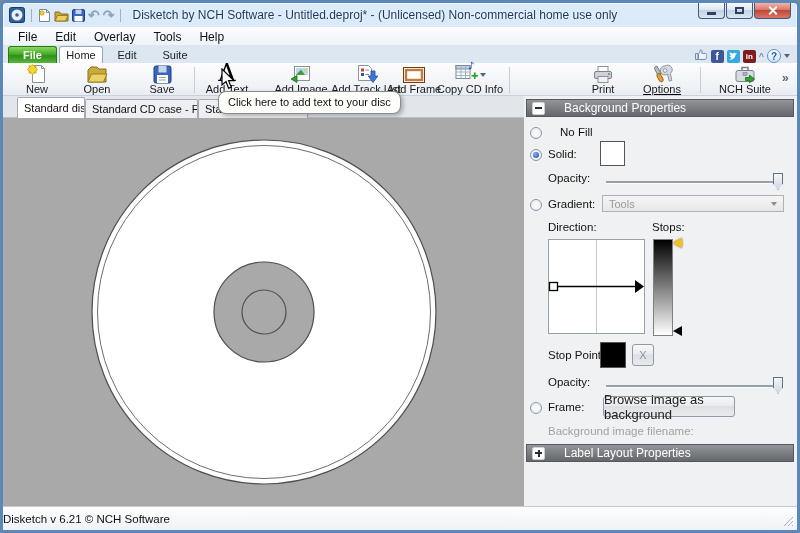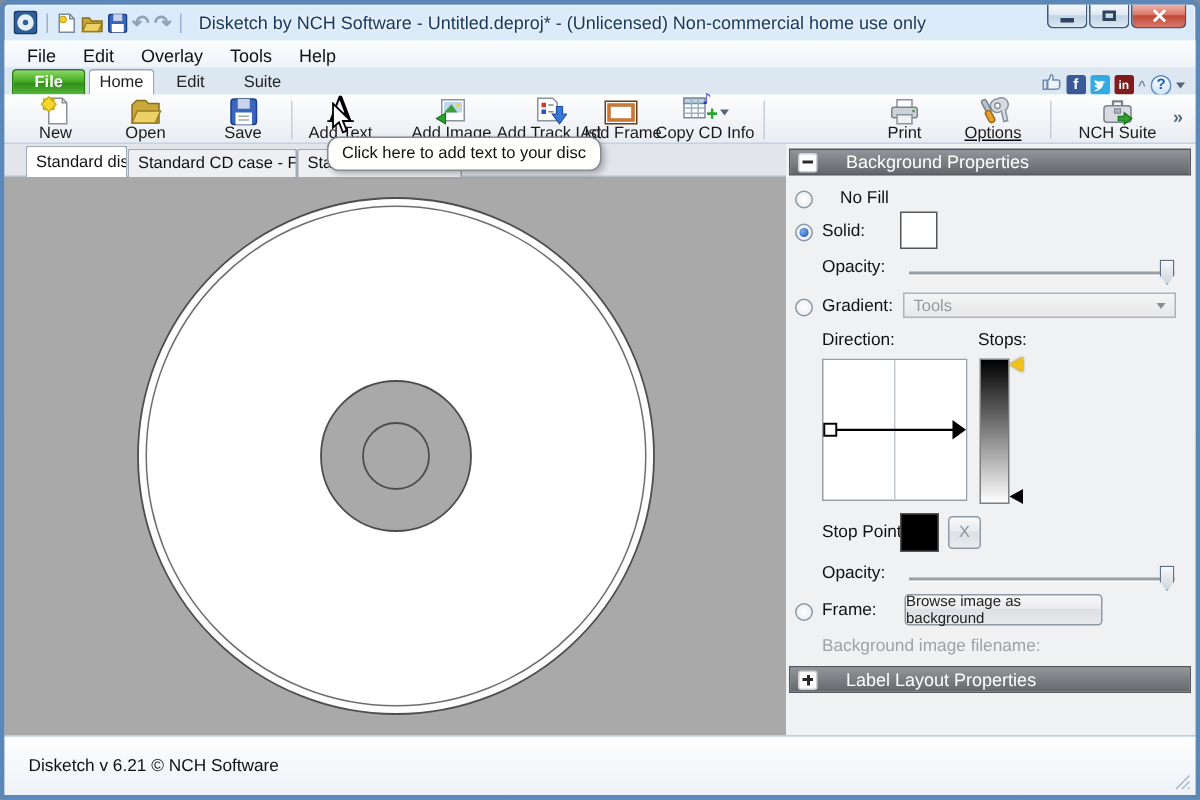--- a/index.html
+++ b/index.html
@@ -65,21 +65,21 @@
   .graylab{color:#a2a2a2;}
   .swatch{position:absolute;border:1px solid #555;background:#fff;}
   .groove{position:absolute;height:2px;background:#98a0a8;box-shadow:0 1px 0 #fff;}
   .thumb{position:absolute;width:10px;height:17px;background:linear-gradient(#f6f8fa,#cdd6de);border:1px solid #5f7285;clip-path:polygon(0 0,100% 0,100% 62%,50% 100%,0 62%);}
   .dropdown{position:absolute;background:linear-gradient(#f5f5f5,#e7e7e7);border:1px solid #aeb2b8;color:#97999c;display:flex;align-items:center;padding:0 6px;font-size:11px;}
   .dd-caret{margin-left:auto;width:0;height:0;border-left:3.5px solid transparent;border-right:3.5px solid transparent;border-top:4px solid #8a8d92;}
   .btn{position:absolute;background:linear-gradient(#f7f8f9 0%,#e9ebee 45%,#dcdfe3 50%,#e8eaee 100%);border:1px solid #8e9aa6;border-radius:3px;display:flex;align-items:center;justify-content:center;}
   .stopsbar{position:absolute;background:linear-gradient(#000,#fff);border:1px solid #808080;}
   .mkr{position:absolute;width:0;height:0;border-top:5px solid transparent;border-bottom:5px solid transparent;}
   
-  .statusbar{height:40px;background:linear-gradient(#fcfdfe,#eef2f7);border-top:1px solid #c2cbd6;display:flex;align-items:center;padding:0 16px;font-size:11.5px;color:#111;position:relative;flex:0 0 auto;}
+  .statusbar{height:24px;background:linear-gradient(#fcfdfe,#eef2f7);border-top:1px solid #c2cbd6;display:flex;align-items:center;padding:0 0;font-size:11.5px;color:#111;position:relative;flex:0 0 auto;}
   
   .tooltip{position:absolute;left:215px;top:88px;z-index:40;background:#fffffc;border:1px solid #868b92;border-radius:8px;padding:4px 9px 5px 9px;font-size:11px;color:#111;white-space:nowrap;box-shadow:2px 2px 4px rgba(0,0,0,.28);}
   .cursor{position:absolute;left:217px;top:65px;z-index:41;}
 </style>
 </head>
 <body>
 
 <div class="window">
 
   <div class="titlebar">
@@ -347,21 +347,21 @@
       <span class="plabel" style="left:24px;top:253px;">Stop Point:</span>
       <span class="swatch" style="left:76px;top:246px;width:26px;height:26px;background:#000;"></span>
       <div class="btn" style="left:108px;top:248px;width:22px;height:22px;color:#8a96a2;font-size:11px;">X</div>
 
       <span class="plabel" style="left:24px;top:280px;">Opacity:</span>
       <span class="groove" style="left:82px;top:289px;width:177px;"></span>
       <span class="thumb" style="left:249px;top:281px;"></span>
 
       <span class="radio" style="left:6px;top:306px;"></span>
       <span class="plabel" style="left:24px;top:305px;">Frame:</span>
-      <div class="btn" style="left:79px;top:300px;width:132px;height:21px;font-size:10px;color:#222;">Browse image as background</div>
+      <div class="btn" style="left:79px;top:300px;width:132px;height:21px;font-size:13px;color:#222;">Browse image as background</div>
 
       <span class="plabel graylab" style="left:24px;top:329px;">Background image filename:</span>
 
       <div class="phead" style="top:348px;">
         <span class="pbox plus"></span>
         <span>Label Layout Properties</span>
       </div>
     </div>
   </div>
 

